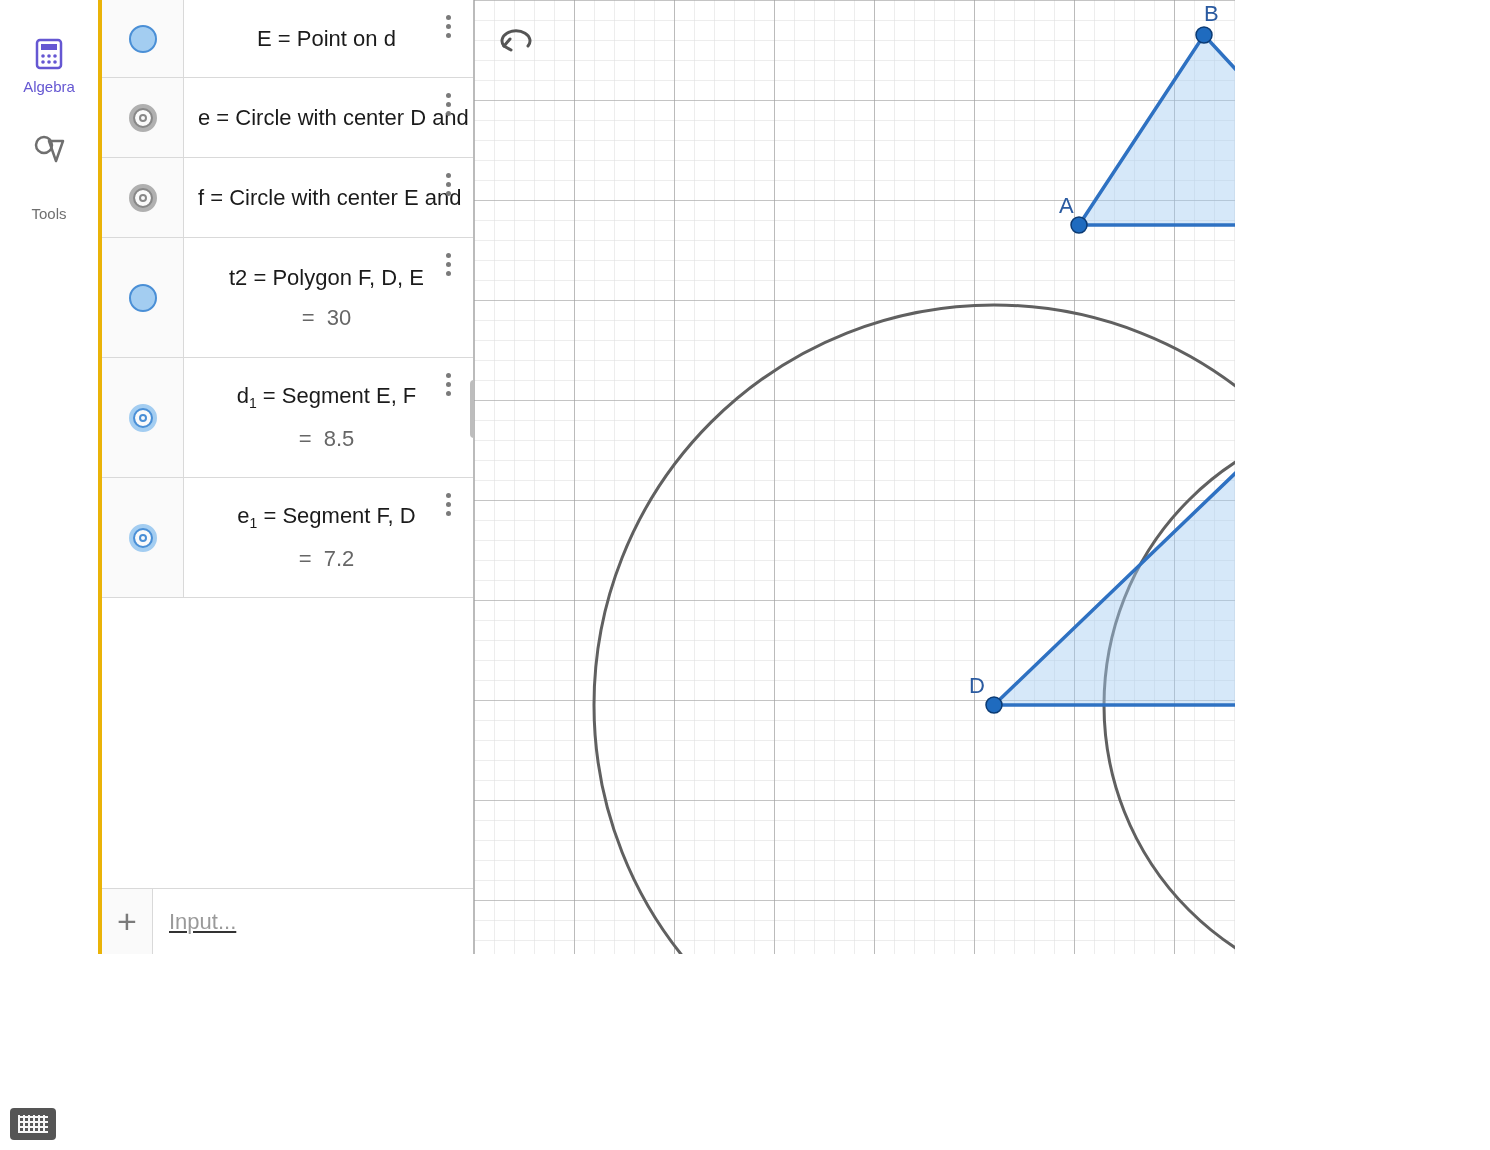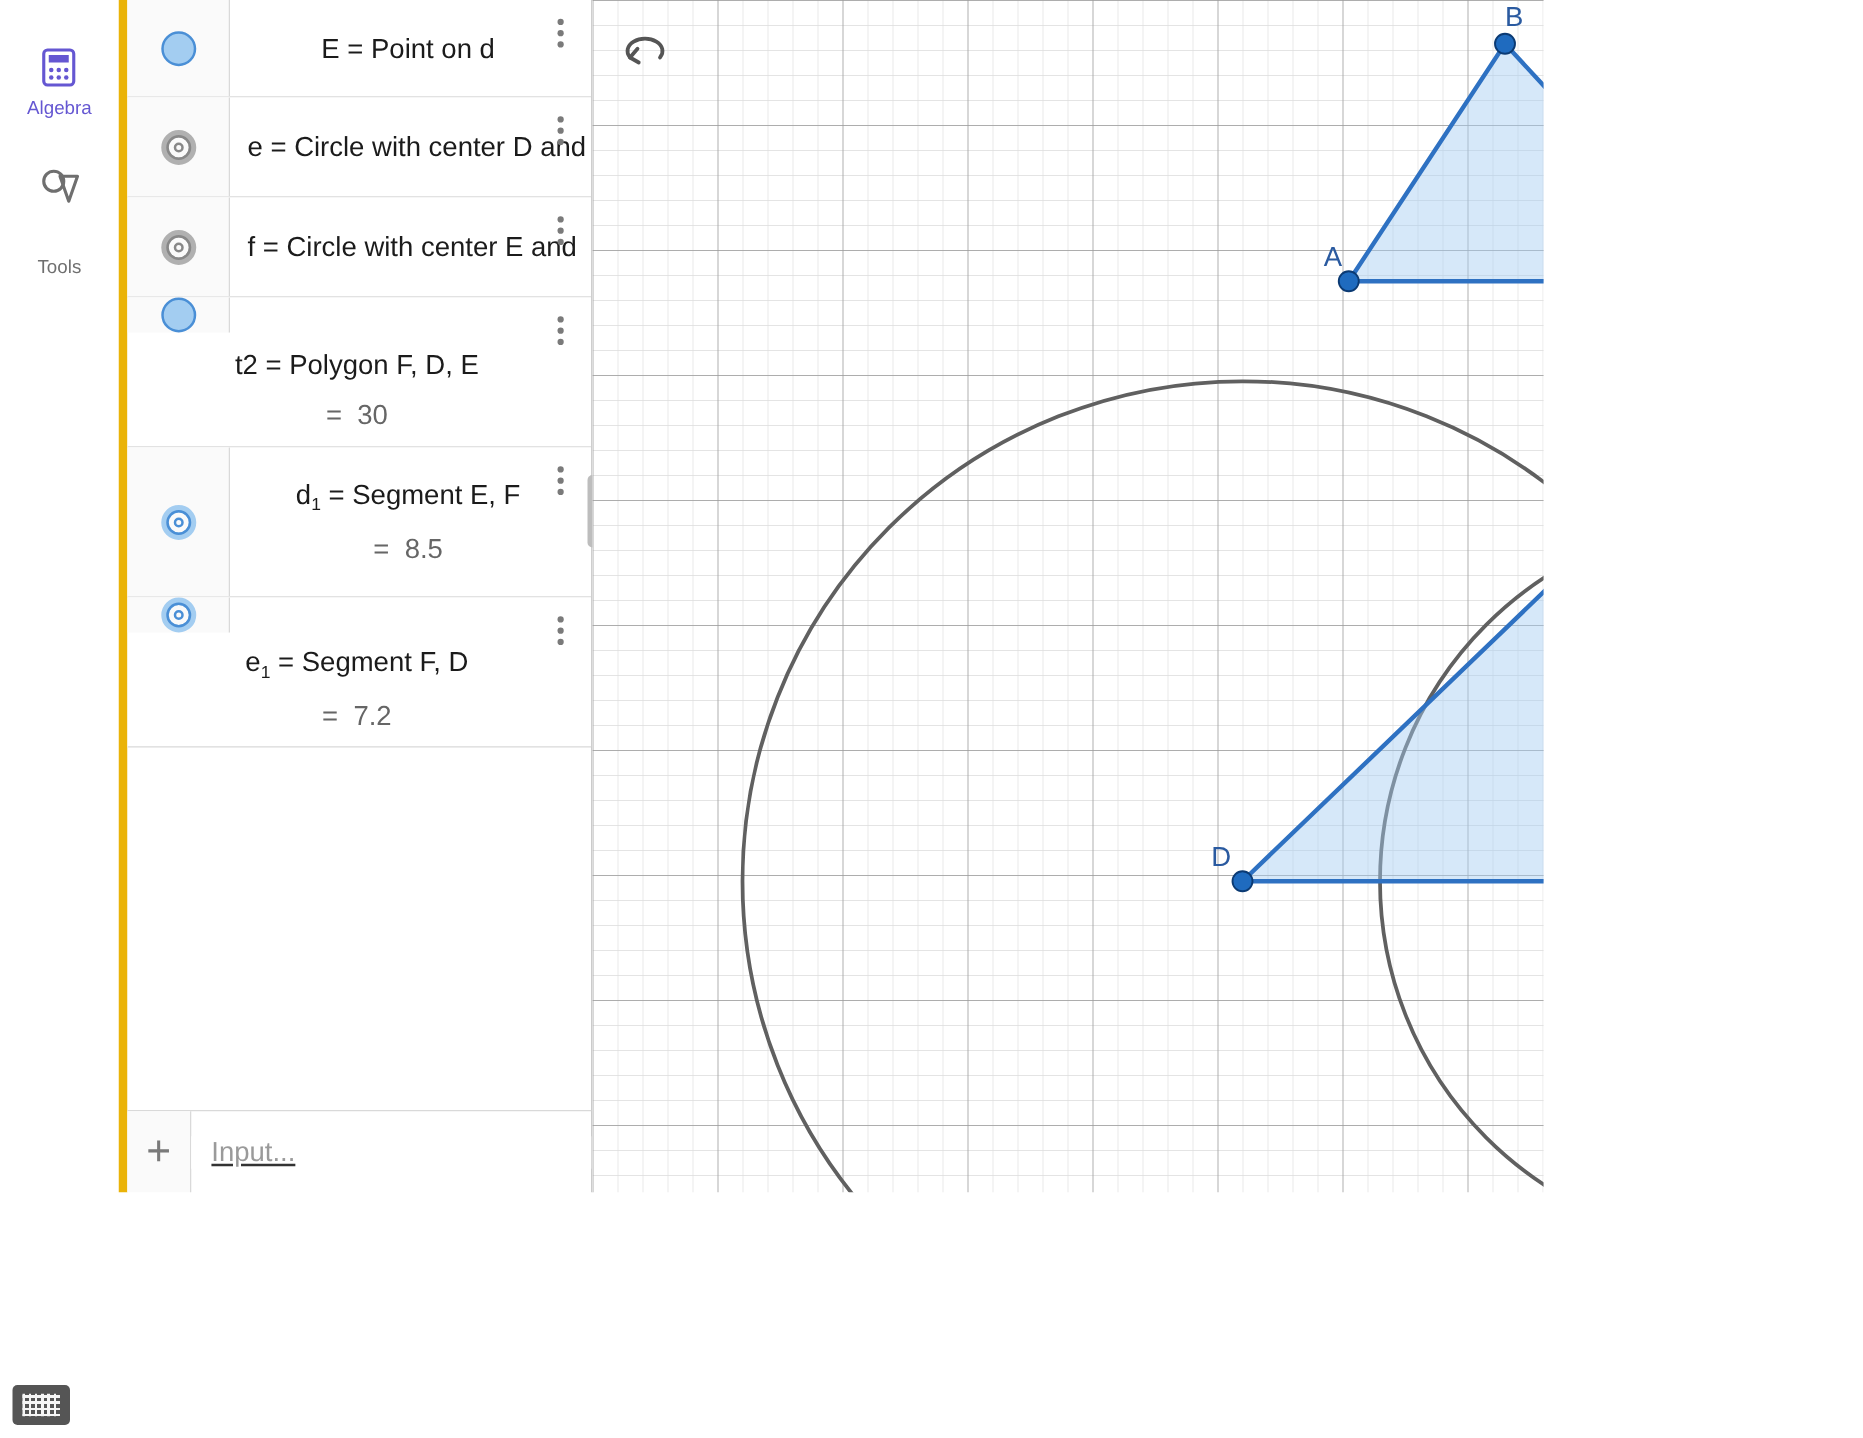--- a/index.html
+++ b/index.html
@@ -1,21 +1,21 @@
 <!DOCTYPE html>
 <html><head>
 <meta charset="utf-8">
 <style>
   * { box-sizing: border-box; }
   html, body { margin:0; padding:0; width:1235px; height:954px; font-family: Arial, Helvetica, sans-serif; background:#fff; overflow:hidden; }
 
   .app { display:flex; width:100%; height:100%; }
 
   
-  .nav { width:102px; border-right:7px solid #eab308; display:flex; flex-direction:column; align-items:center; padding-top:36px; }
+  .nav { width:102px; border-right:4px solid #eab308; display:flex; flex-direction:column; align-items:center; padding-top:36px; }
   .nav-item { display:flex; flex-direction:column; align-items:center; margin-bottom:36px; cursor:pointer; }
   .nav-label { font-size:15px; margin-top:6px; }
   .nav-active { color:#6557d2; }
   .nav-inactive { color:#6f6f6f;gap:32px; }
 
   
   .panel { width:372px; display:flex; flex-direction:column; border-right:1px solid #bbb; background:#fff; position:relative; }
   .rows { flex:1; overflow:hidden;text-align:center; }
   .row { display:flex; align-items:stretch; border-bottom:1px solid #d9d9d9; position:relative; background:#fff; }
   .row:first-child { border-top:none; }
@@ -117,21 +117,21 @@
           </div>
           <div class="content-col">
             <div>f = Circle with center E and</div>
           </div>
           <div class="more">
             <span></span>
             <span></span>
             <span></span>
           </div>
         </div>
-        <div class="row" style="height: 120px; flex-direction: column;">
+        <div class="row" style="height: 120px;">
           <div class="marker-col">
             <div class="circle c-blue"></div>
           </div>
           <div class="content-col">
             <div>t2 = Polygon F, D, E</div>
             <div class="line2">= &nbsp;30</div>
           </div>
           <div class="more">
             <span></span>
             <span></span>
@@ -145,21 +145,21 @@
           <div class="content-col">
             <div>d<sub>1</sub> = Segment E, F</div>
             <div class="line2">= &nbsp;8.5</div>
           </div>
           <div class="more">
             <span></span>
             <span></span>
             <span></span>
           </div>
         </div>
-        <div class="row" style="height: 120px; flex-direction: column;">
+        <div class="row" style="height: 120px;">
           <div class="marker-col">
             <div class="c-blueo"></div>
           </div>
           <div class="content-col">
             <div>e<sub>1</sub> = Segment F, D</div>
             <div class="line2">= &nbsp;7.2</div>
           </div>
           <div class="more">
             <span></span>
             <span></span>

